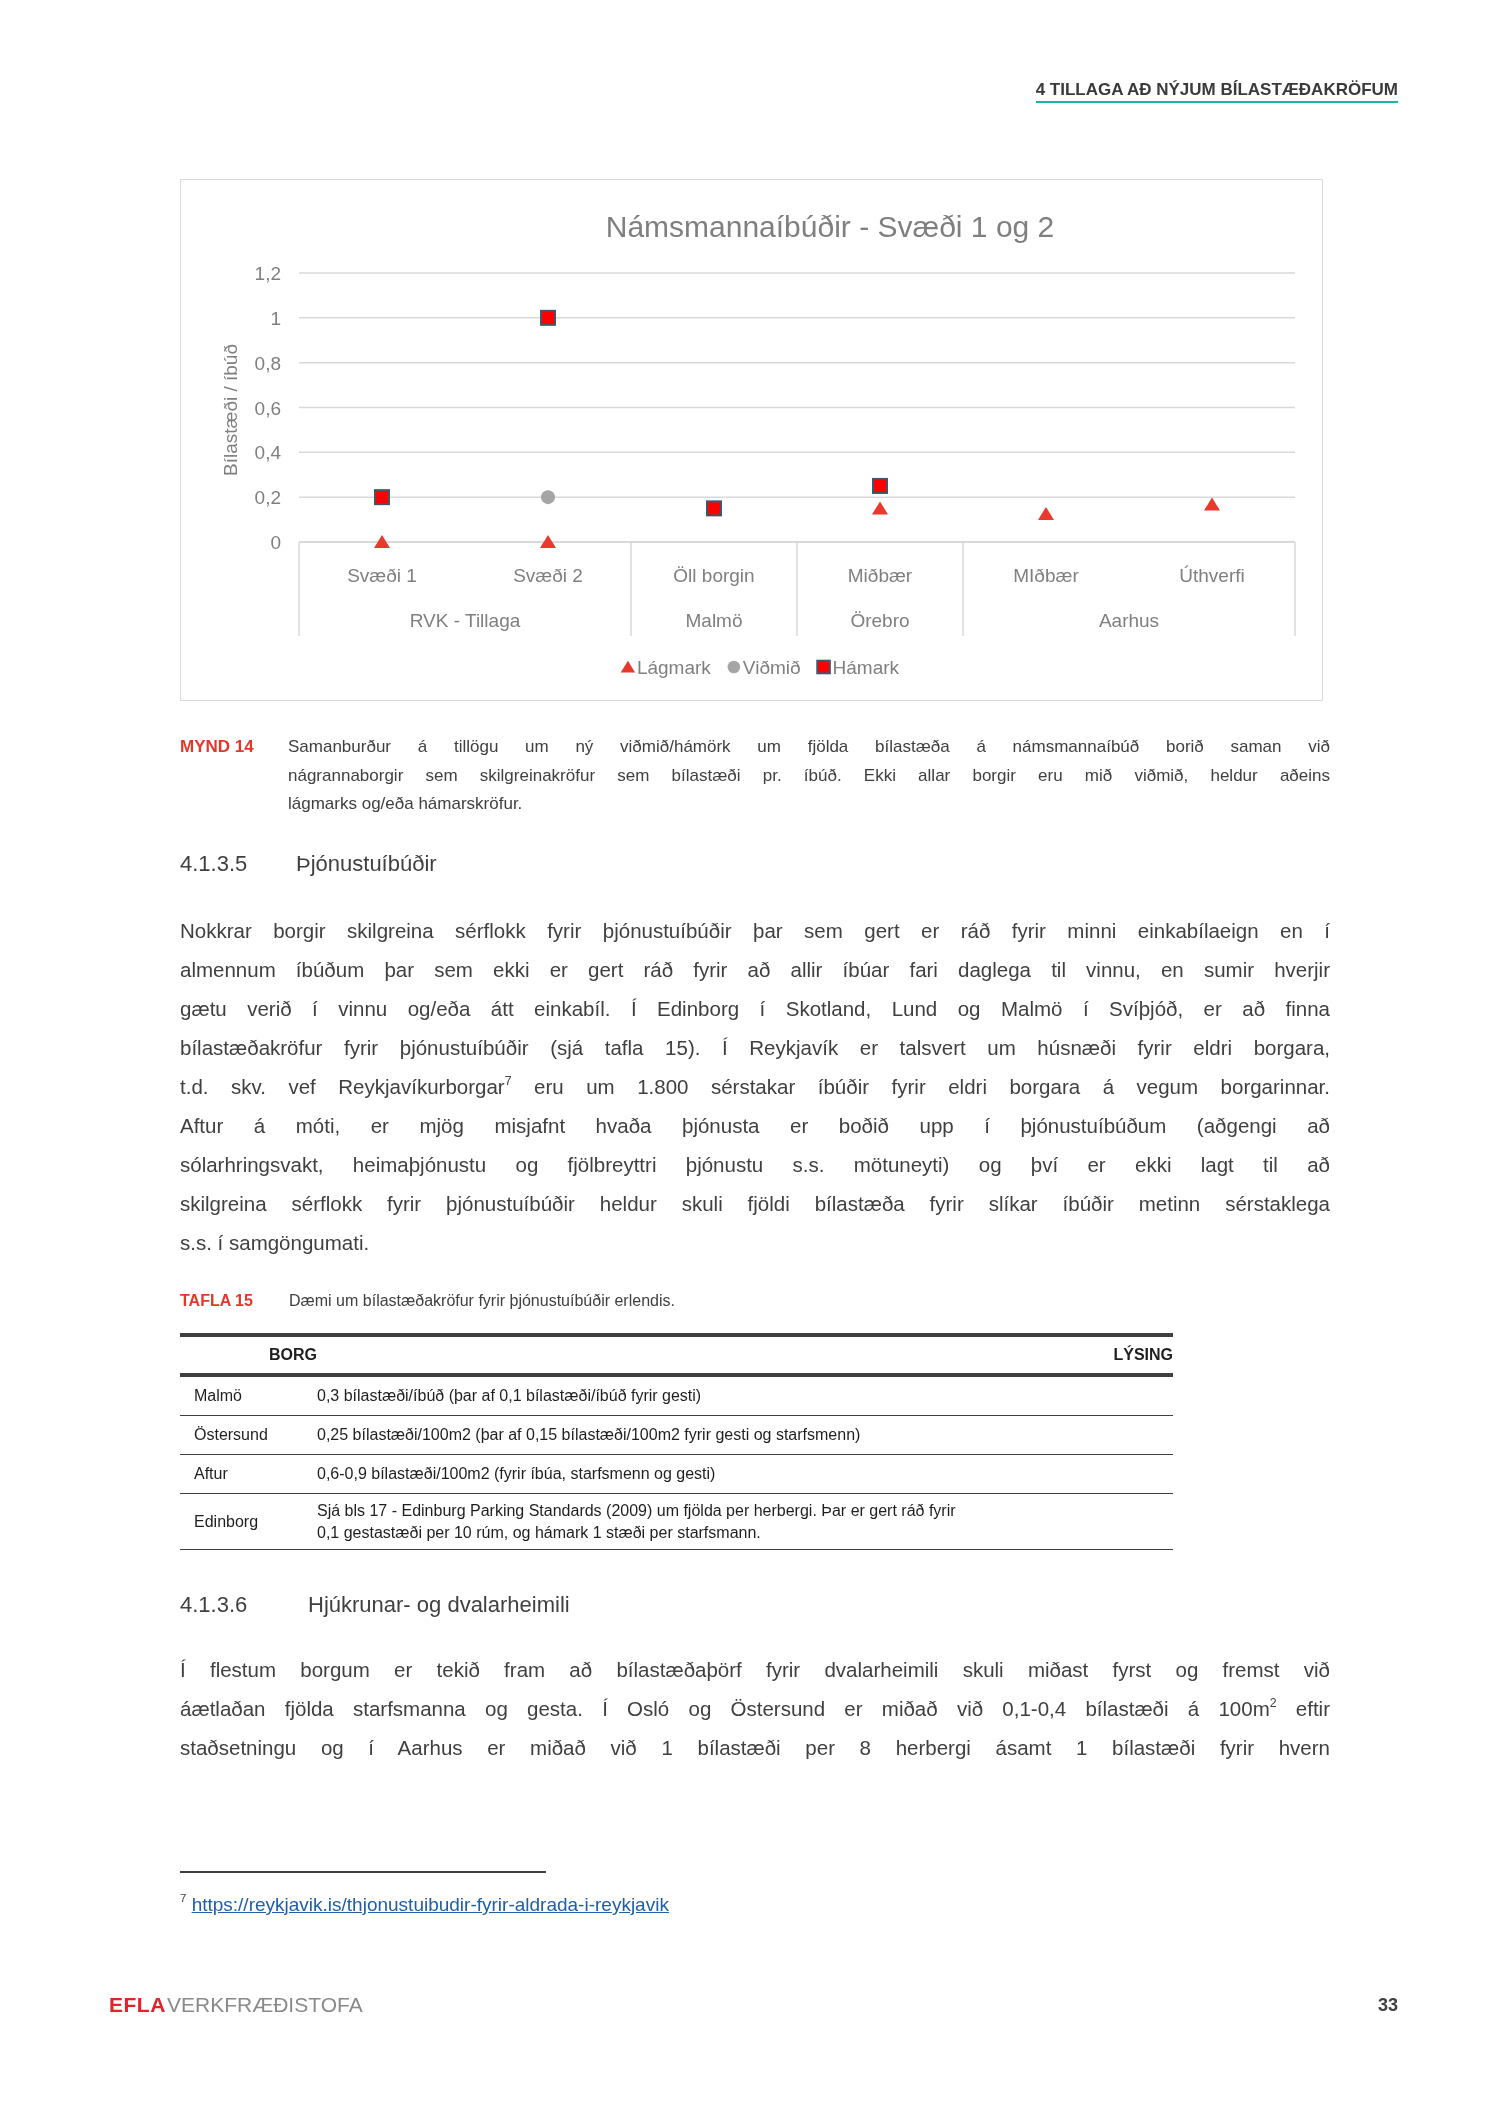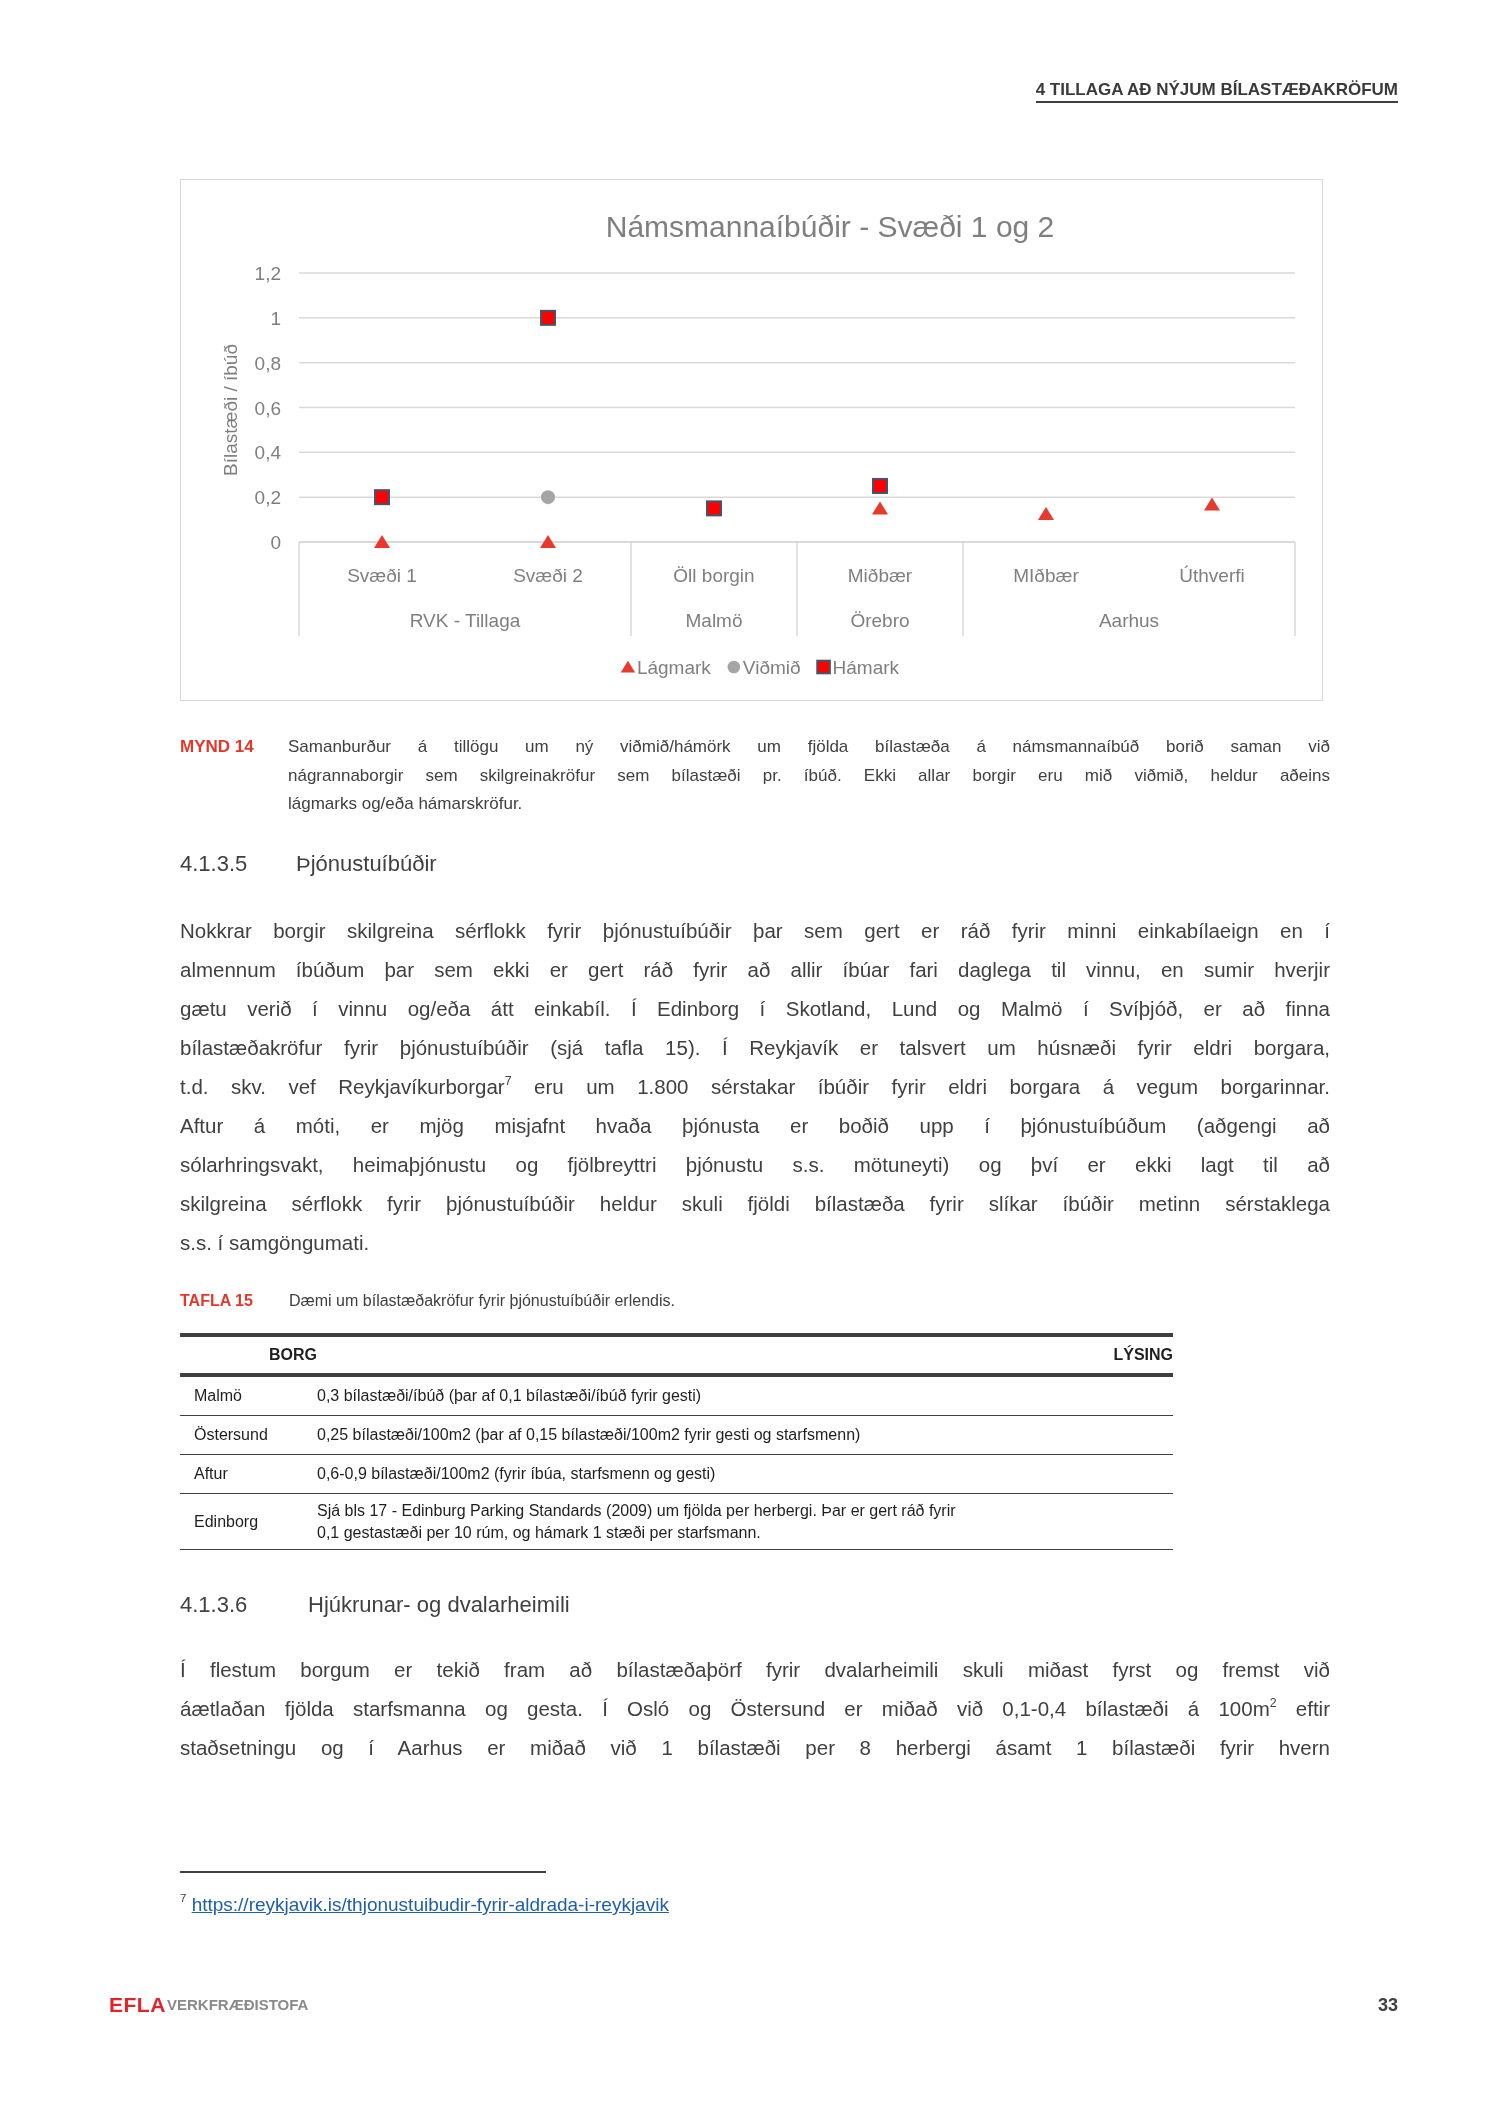--- a/index.html
+++ b/index.html
@@ -4,21 +4,21 @@
 <style>
   html, body { margin:0; padding:0; }
   body {
     width:1501px; height:2122px; position:relative; overflow:hidden;
     background:#ffffff; color:#404040;
     font-family:"Liberation Sans", sans-serif;
   }
   .abs { position:absolute; }
   .running-header {
     right:103px; top:80px; font-weight:bold; font-size:17px; line-height:20px;
-    color:#3a3a3a; border-bottom:2px solid #404040; padding-bottom:1px; white-space:nowrap;
+    color:#3a3a3a; border-bottom:2px solid #14b8a6; padding-bottom:1px; white-space:nowrap;
   }
   .chart-box {
     left:180px; top:179px; width:1141px; height:520px;
     border:1px solid #d9d9d9; background:#fff;
   }
   .chart-box svg { position:absolute; left:0; top:0; }
   .c-tick { font-family:"Liberation Sans", sans-serif; font-size:19px; fill:#7f7f7f; }
   .c-title { font-family:"Liberation Sans", sans-serif; font-size:30px; fill:#7f7f7f; }
 
   .cap-label { font-weight:bold; color:#e2382b; white-space:nowrap; }
@@ -53,21 +53,21 @@
   table.data-table td { height:38px; padding:0; border-bottom:1px solid #404040; vertical-align:middle; }
   table.data-table tr.tall td { height:55px; line-height:22px; }
   table.data-table .c1 { width:123px; padding-left:14px; }
   table.data-table .c2 { padding-left:0; }
 
   .fn-rule { left:180px; top:1871px; width:366px; height:2px; background:#404040; }
   .footnote { left:180px; top:1893px; font-size:19px; line-height:24px; white-space:nowrap; }
   .footnote a { color:#1f5fa8; text-decoration:underline; }
 
   .footer-brand { left:109px; top:1993px; font-size:21px; line-height:24px; font-weight:bold; color:#e2232a; letter-spacing:0.5px; }
-  .footer-company { left:167px; top:1993px; font-size:15px; line-height:24px; color:#8a8a8a; white-space:nowrap;font-weight:bold; }
+  .footer-company { left:167px; top:1993px; font-size:21px; line-height:24px; color:#8a8a8a; white-space:nowrap; }
   .page-number { right:103px; top:1993px; font-size:18px; line-height:24px; font-weight:bold; color:#404040; }
 </style>
 </head>
 <body>
 
 <div class="abs running-header">4 TILLAGA AÐ NÝJUM BÍLASTÆÐAKRÖFUM</div>
 
 <div class="abs chart-box">
   <svg id="chart-svg" width="1141" height="520">
       <text x="649" y="57" text-anchor="middle" class="c-title">Námsmannaíbúðir - Svæði 1 og 2</text>

